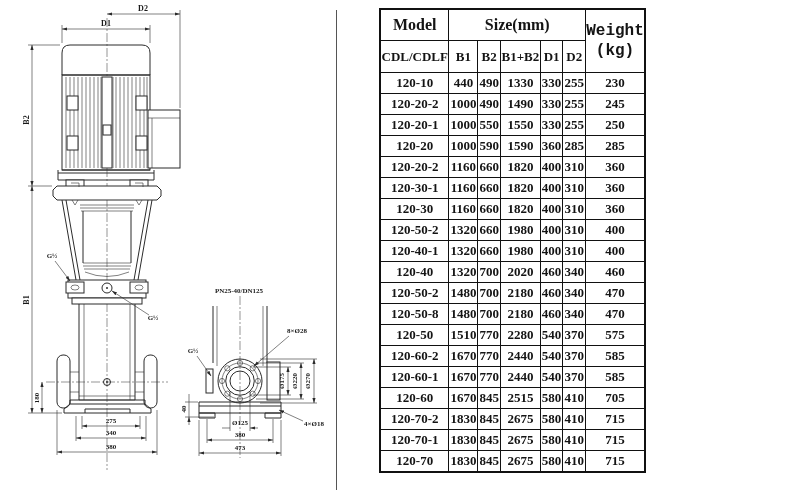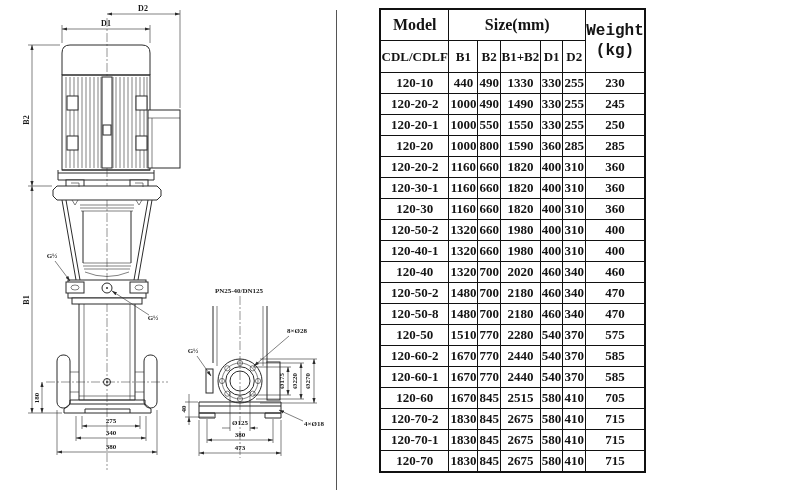--- a/index.html
+++ b/index.html
@@ -241,21 +241,21 @@
           <td class="data">550</td>
           <td class="data">1550</td>
           <td class="data">330</td>
           <td class="data">255</td>
           <td class="data">250</td>
         </tr>
 
         <tr>
           <td class="data">120-20</td>
           <td class="data">1000</td>
-          <td class="data">800</td>
+          <td class="data">590</td>
           <td class="data">1590</td>
           <td class="data">360</td>
           <td class="data">285</td>
           <td class="data">285</td>
         </tr>
 
         <tr>
           <td class="data">120-20-2</td>
           <td class="data">1160</td>
           <td class="data">660</td>

